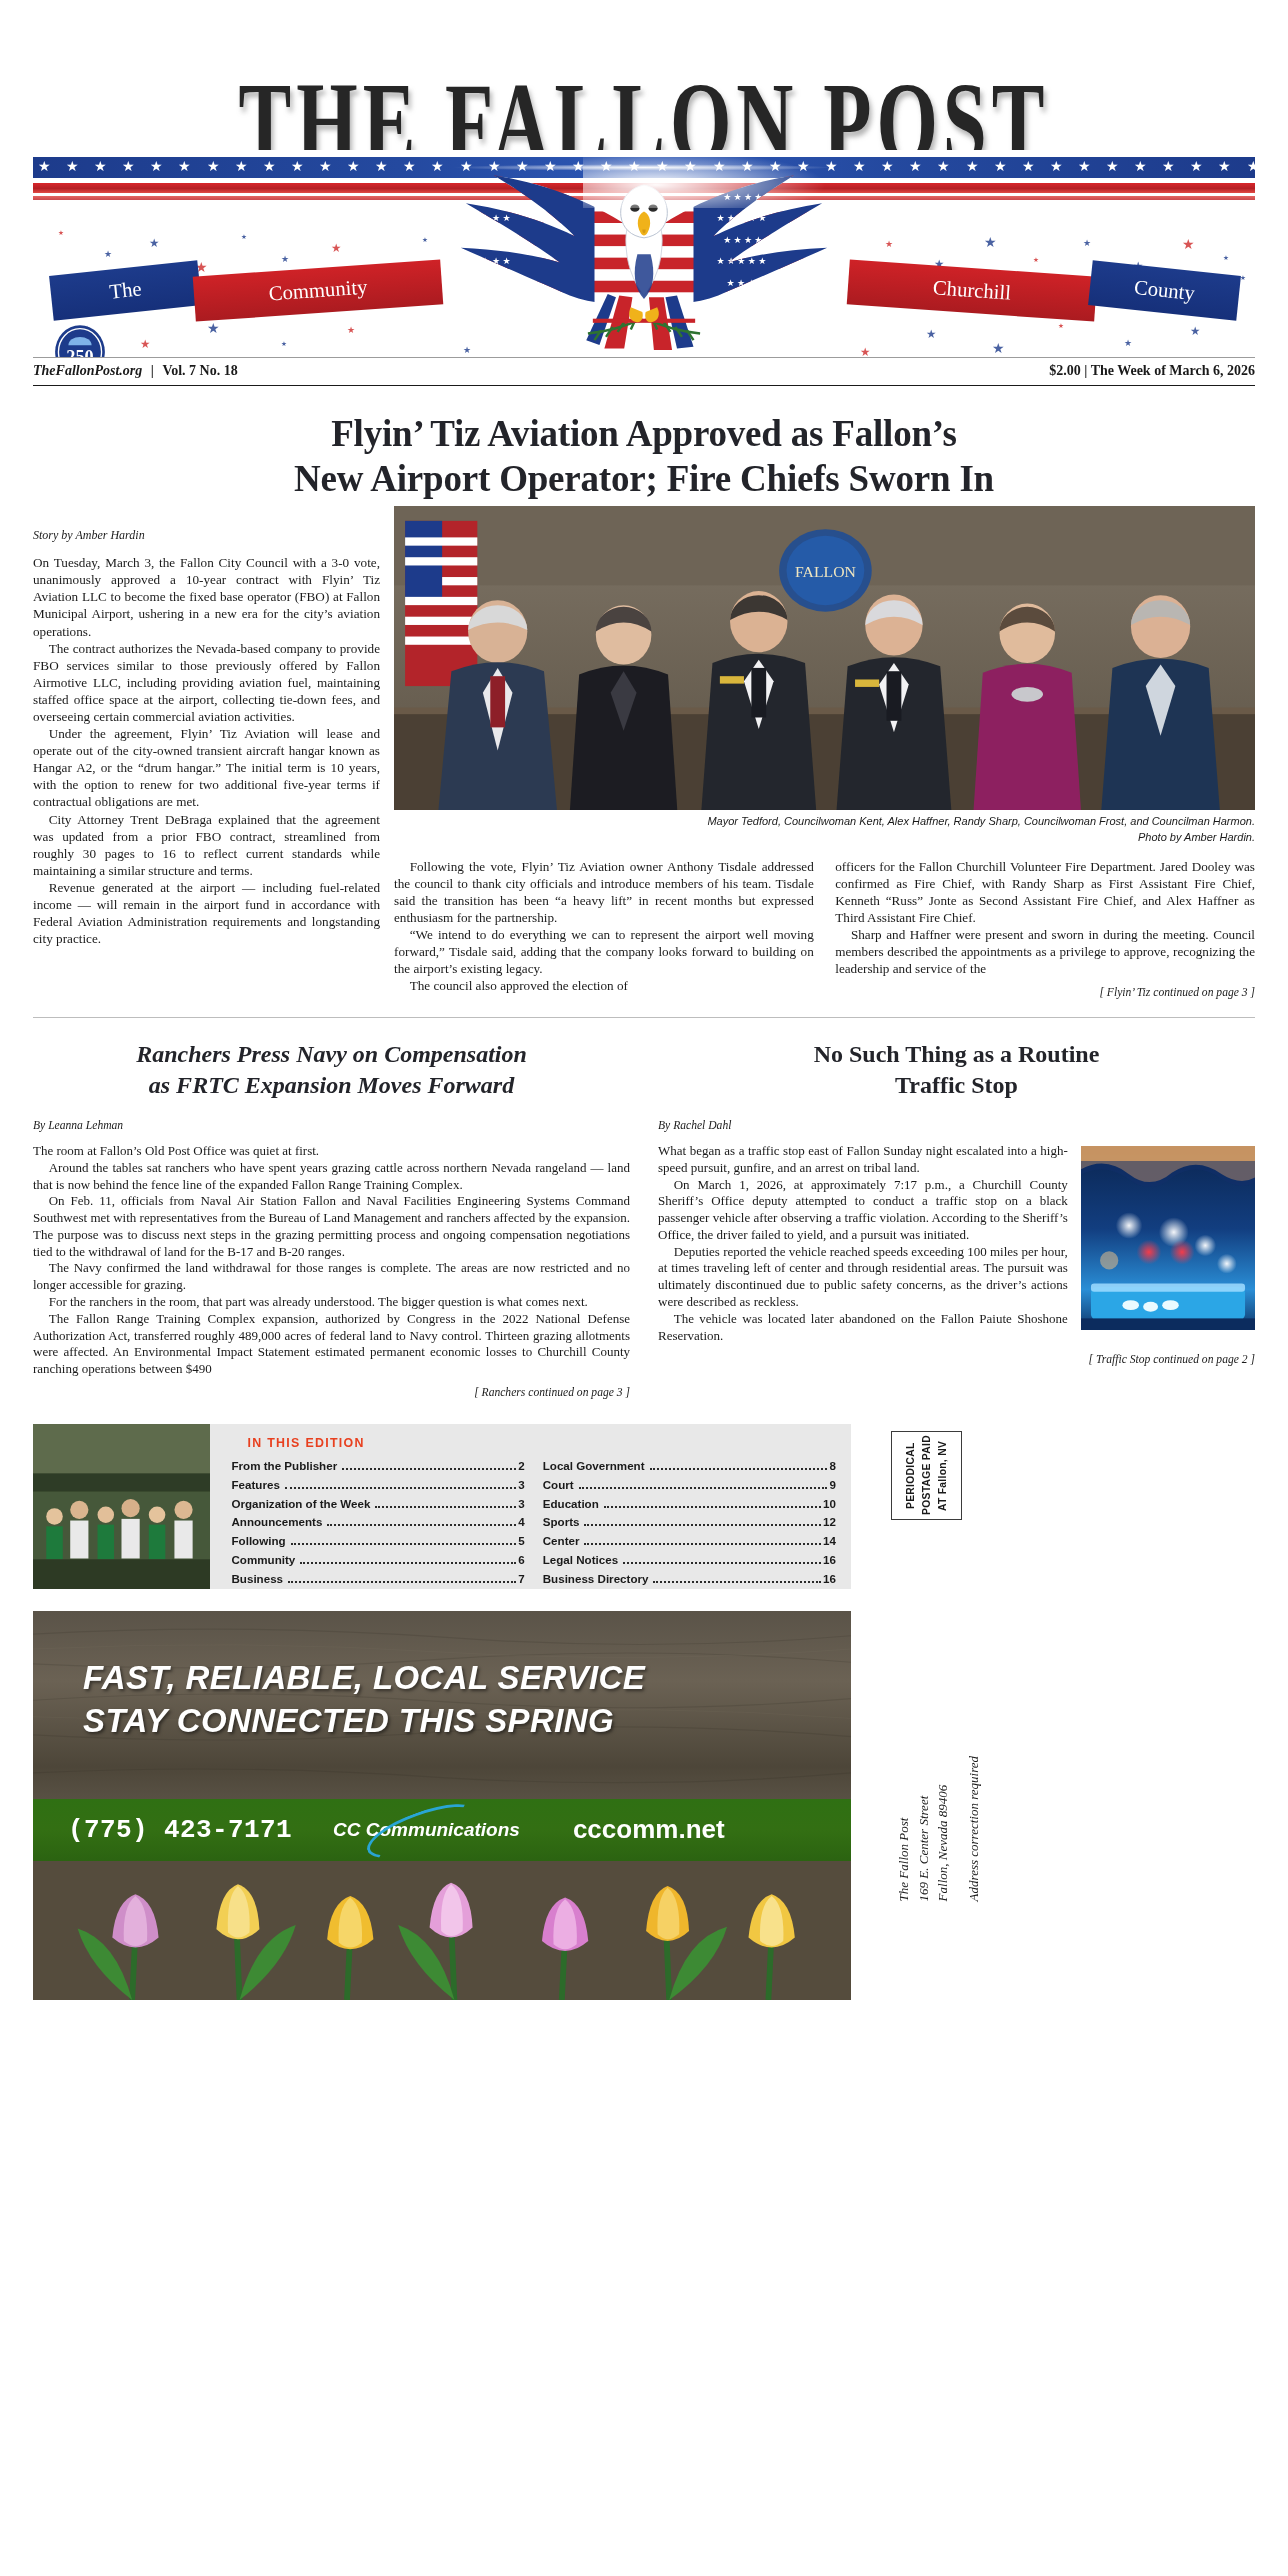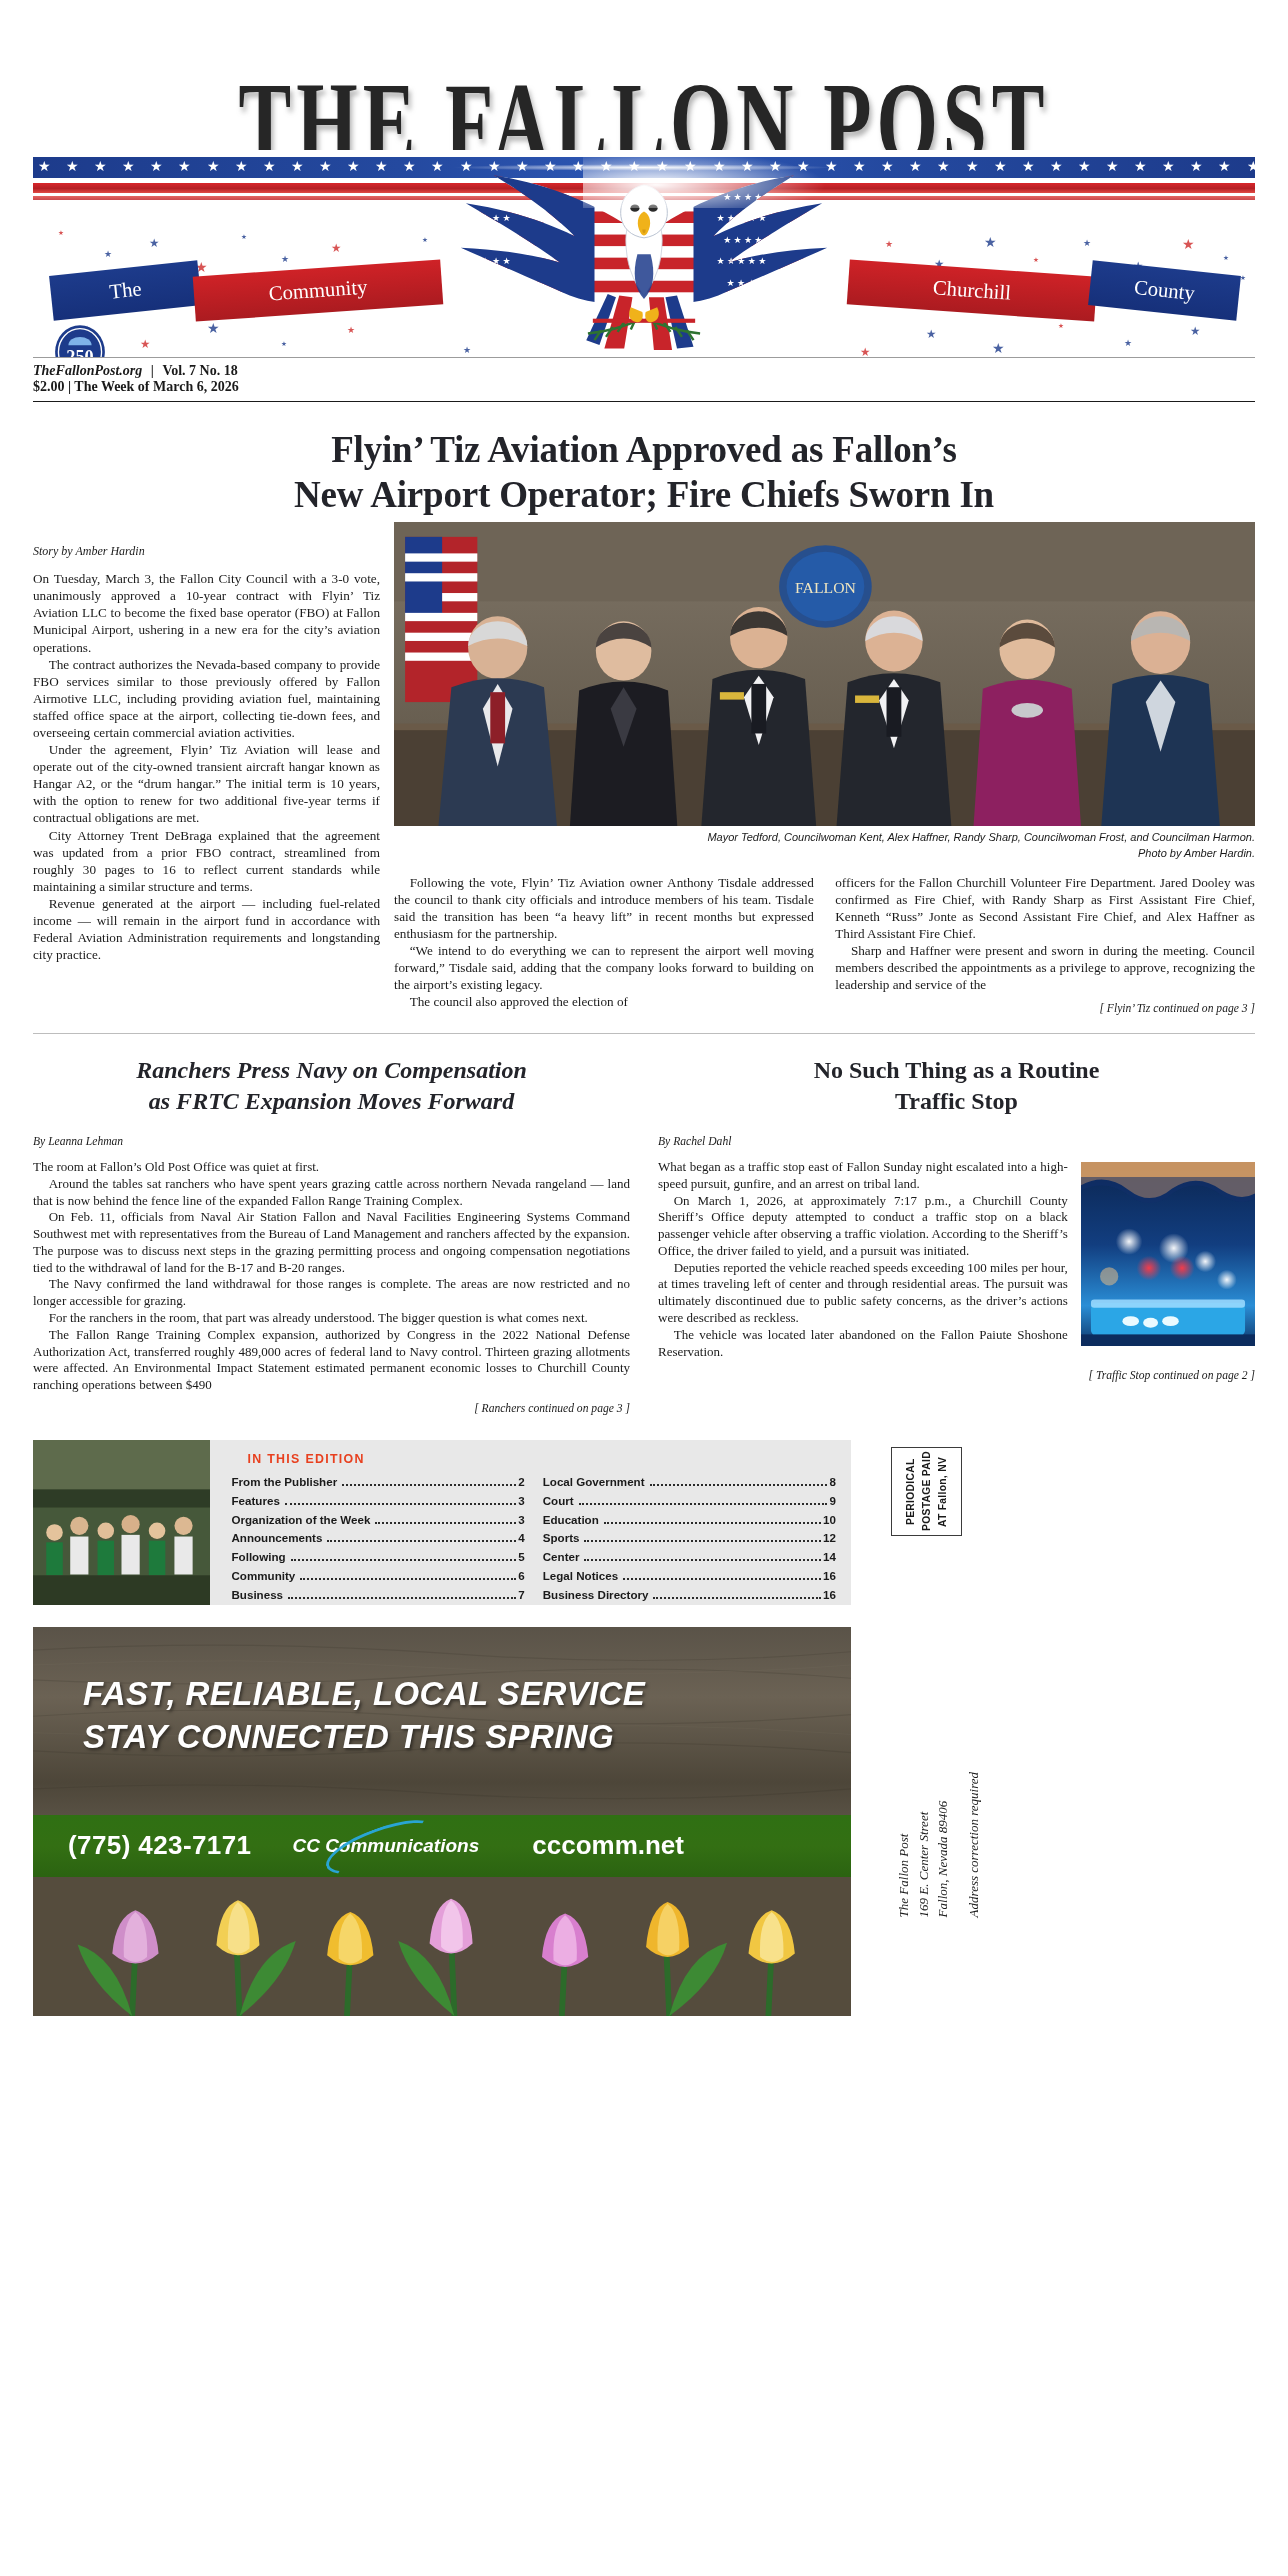--- a/index.html
+++ b/index.html
@@ -78,21 +78,20 @@
   .rb-right-cnty { right:16.5px; width:149px; transform:rotate(6deg); }
 
   .seal {
     position:absolute; left:16.5px; top:172px; width:60px; height:68px; z-index:6;
   }
 
   .dateline {
     display:flex; justify-content:space-between; align-items:baseline;
     font-family:"Liberation Serif", serif; font-size:14px; font-weight:bold;
     padding:5px 0 5.8px 0;
-    flex-direction:column;
   }
   .dateline .left { font-style:italic; }
   .dateline .left .vol { font-style:normal; padding-left:5px;}
   .dateline .right .price { font-style:normal; }
   .rule-thick { border-top:1.7px solid #1a1a1a; }
   .rule-thin  { border-top:0.8px solid #9c9c9c; }
 
   
   .lead-head {
     text-align:center; font-family:"Liberation Serif", serif; font-weight:bold;
@@ -182,21 +181,21 @@
     font-family:"Liberation Sans", sans-serif; font-weight:bold; font-style:italic;
     color:#fff; font-size:33px; line-height:1.32; letter-spacing:0.4px;
     text-shadow:1.7px 1.7px 3.3px rgba(0,0,0,.5);
   }
   .ad-green {
     position:absolute; left:0; right:0; top:188px; height:62px;
     background:linear-gradient(180deg,#2f7013,#336f13 50%,#2b6311);
     display:flex; align-items:center;
   }
   .ad-phone {
-    color:#fff; font-family:Liberation Sans, sans-serif; font-weight:bold;
+    color:#fff; font-family:Liberation Mono, monospace; font-weight:bold;
     font-size:26px; padding-left:35px; letter-spacing:0.4px;
   }
   .ad-logo {
     color:#fff; font-family:"Liberation Sans", sans-serif; font-weight:bold;
     font-style:italic; font-size:19px; margin-left:41px; position:relative;
   }
   .ad-swoosh {
     position:absolute; left:31px; top:-6.6px; width:116px; height:38px;
     border:3.3px solid #29a8df; border-radius:50%;
     transform:rotate(-20deg); border-right-color:transparent;

